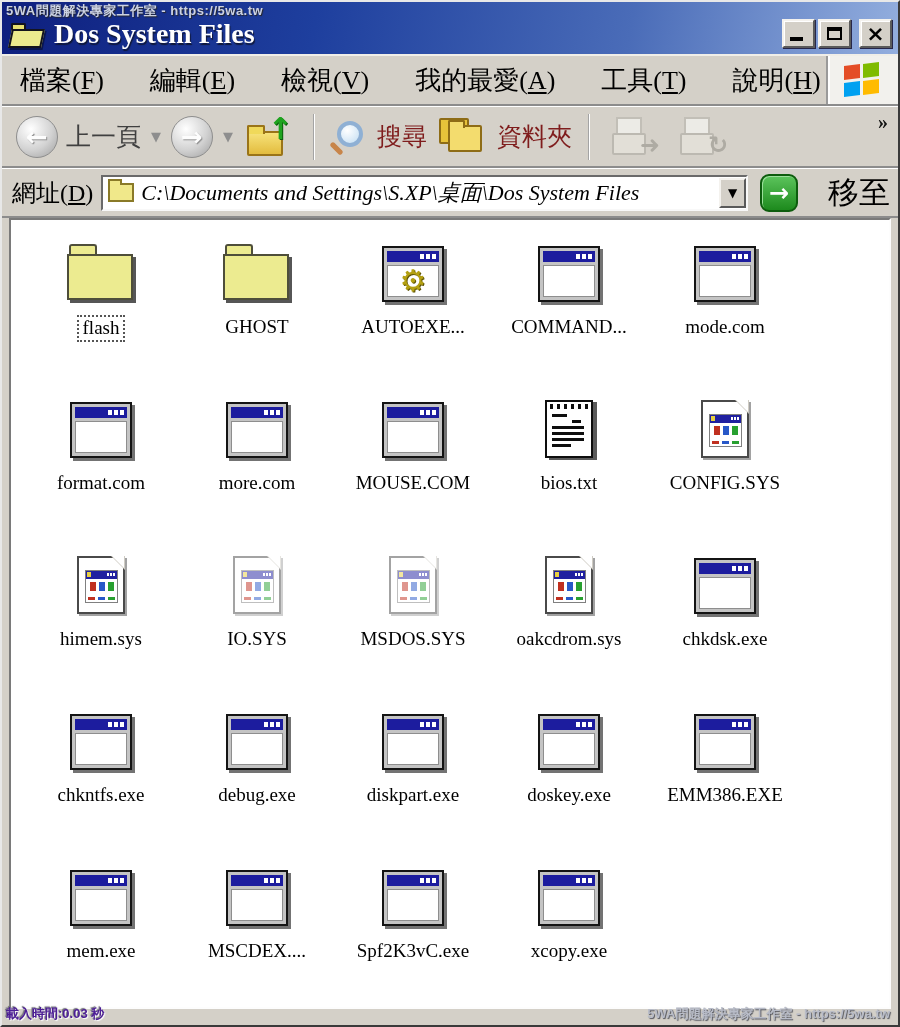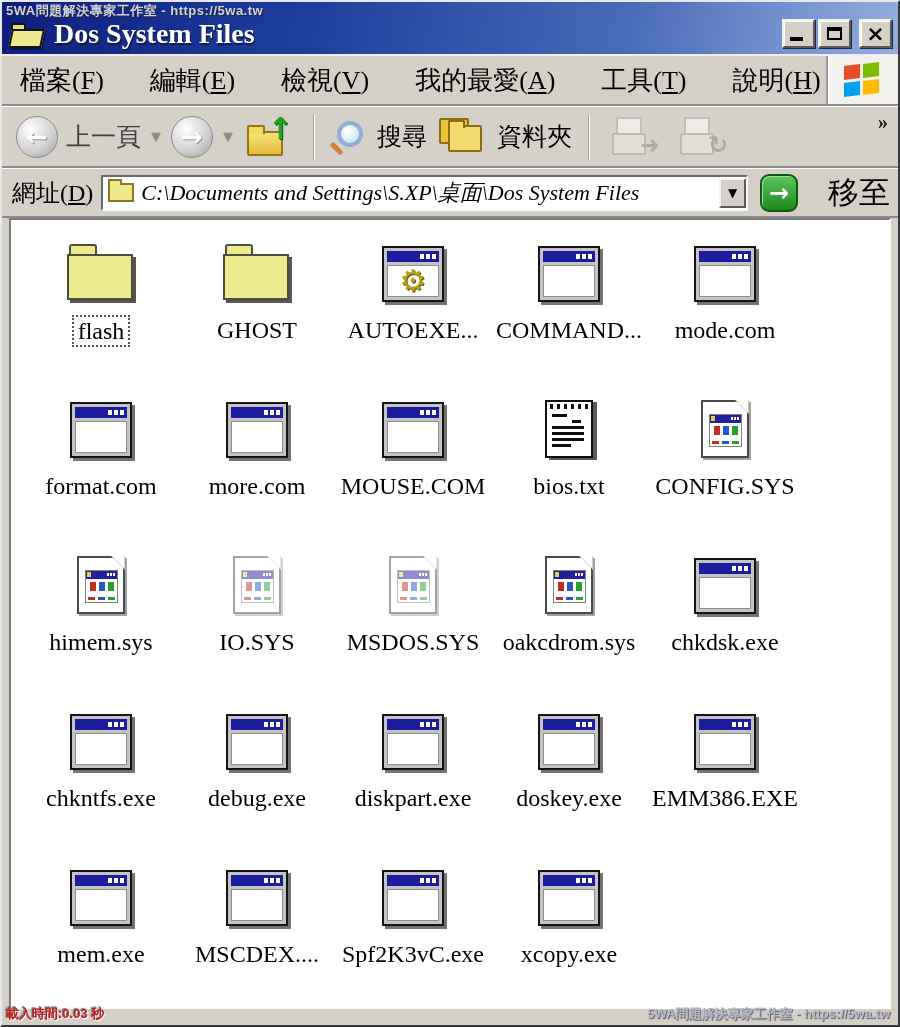--- a/index.html
+++ b/index.html
@@ -69,21 +69,21 @@
     padding:0 10px 0 14px; position:relative; gap:8px;
   }
   .chevron { position:absolute; right:10px; top:4px; font-size:20px; font-weight:bold; color:#111; }
   .circle-btn {
     width:42px; height:42px; border-radius:50%;
     background:radial-gradient(circle at 35% 30%,#ffffff,#d2d2d2 55%,#9e9e9e 100%);
     border:1px solid #8e8e8e; display:flex; align-items:center; justify-content:center;
     color:#fdfdfd; font-size:26px; font-weight:bold; line-height:1;
     text-shadow:1px 1px 1px #8a8a8a; font-family:"DejaVu Sans",sans-serif;
   }
-  .tb-label { font-size:25px; color:#000000; }
+  .tb-label { font-size:25px; color:#7f1d1d; }
   .tb-label.disabled { color:#404040; }
   .dd { font-size:13px; color:#8e8e8e; margin:0 2px; font-family:"DejaVu Sans",sans-serif; }
   .upf { position:relative; width:46px; height:44px; margin:0 4px; }
   .upf-body { position:absolute; bottom:3px; left:0; width:36px; height:25px; background:linear-gradient(#f6e27a,#e3bc3e); border:2px solid #9a7418; border-radius:2px; }
   .upf-body::before { content:""; position:absolute; left:-2px; top:-8px; width:14px; height:7px; background:#f0d95a; border:2px solid #9a7418; border-bottom:none; border-radius:2px 2px 0 0; }
   .upf-arrow { position:absolute; right:0; top:-4px; color:#1fa31f; font-size:30px; font-weight:bold; text-shadow:1px 1px 0 #0b5c0b; font-family:"DejaVu Sans",sans-serif; }
   .sep { width:2px; height:46px; background:#a4a4a4; border-right:1px solid #fff; margin:0 8px; }
   .lens { position:relative; width:26px; height:26px; border:4px solid #8fb0d4; border-radius:50%; background:radial-gradient(circle at 35% 30%,#ffffff,#c2ddf2); margin:0 6px 6px 6px; }
   .lens::after { content:""; position:absolute; left:-12px; bottom:-8px; width:15px; height:5px; background:#c8854a; border-radius:2px; transform:rotate(45deg); }
   .folders-ic { position:relative; width:46px; height:38px; margin:0 4px; }
@@ -121,21 +121,21 @@
   
   .content {
     flex:1; margin:0 7px 16px 7px; background:#fff; overflow:hidden;
     border:2px solid; border-color:#7a7a7a #fdfdfd #fdfdfd #7a7a7a;
     padding:10px 0 0 12px;
   }
   .grid { display:grid; grid-template-columns:repeat(5,156px); grid-auto-rows:156px; }
   .cell { display:flex; flex-direction:column; align-items:center; padding-top:6px; cursor:default; }
   .fi { position:relative; height:66px; width:100%; display:flex; justify-content:center; align-items:flex-end; }
   .fi.faded { opacity:.5; }
-  .flabel { margin-top:13px; font-size:24px; line-height:1.1; padding:2px 5px; white-space:nowrap; color:#000; }
+  .flabel { margin-top:13px; font-size:19px; line-height:1.1; padding:2px 5px; white-space:nowrap; color:#000; }
   .flabel.selected { border:2px dotted #555; padding:1px 4px; }
 
   
   .fold-wrap { position:relative; width:68px; height:58px; }
   .f-tab  { position:absolute; left:2px; top:0; width:28px; height:13px; background:#eceb90; border:2px solid #4e4e3a; border-bottom:none; border-radius:3px 3px 0 0; }
   .f-body { position:absolute; left:0; top:10px; width:66px; height:46px; background:#eceb90; border:2px solid #4e4e3a; box-shadow:3px 3px 0 rgba(30,30,30,.75); }
 
   
   .app-wrap { width:62px; height:56px; background:#c4c4c4; border:2px solid #141414; box-shadow:3px 3px 0 #737373; padding:3px; display:flex; flex-direction:column; }
   .a-title { height:11px; background:#1c1c9e; display:flex; justify-content:flex-end; align-items:center; gap:2px; padding:0 3px; flex:0 0 auto; }
@@ -158,21 +158,21 @@
   .s-title { height:8px; background:#2020a0; position:relative; }
   .s-title::before { content:""; position:absolute; left:1px; top:1px; width:4px; height:5px; background:#e8d040; }
   .s-title::after { content:""; position:absolute; right:1px; top:2px; width:9px; height:3px; background:repeating-linear-gradient(90deg,#fff 0 2px,transparent 2px 3px); }
   .s-body { position:relative; padding-top:3px; display:flex; gap:3px; justify-content:center; }
   .s-body i { width:6px; height:9px; display:block; }
   .s-dashes { position:absolute; left:0; right:0; top:26px; display:flex; gap:3px; justify-content:center; }
   .s-dashes i { width:7px; height:3px; display:block; }
   .c-red { background:#c03020; } .c-blue { background:#2858c8; } .c-green { background:#28a030; }
 
   
-  .wm-bl { position:absolute; left:4px; bottom:2px; font-size:13px; font-weight:bold; color:#b91c1c; text-shadow:1px 1px 1px #fff, -1px -1px 1px #6a6a72; font-family:"Liberation Sans","DejaVu Sans",sans-serif; }
+  .wm-bl { position:absolute; left:4px; bottom:2px; font-size:13px; font-weight:bold; color:#4c1d95; text-shadow:1px 1px 1px #fff, -1px -1px 1px #6a6a72; font-family:"Liberation Sans","DejaVu Sans",sans-serif; }
   .wm-br { position:absolute; right:8px; bottom:2px; font-size:13px; font-weight:bold; color:#b8bcc8; text-shadow:1px 1px 1px #54565e; font-family:"Liberation Sans","DejaVu Sans",sans-serif; }
 </style>
 </head>
 <body>
 
 <div class="window">
 
   <div class="titlebar">
     <div class="wm-top">5WA問題解決專家工作室 - https://5wa.tw</div>
     <div class="title-folder">

